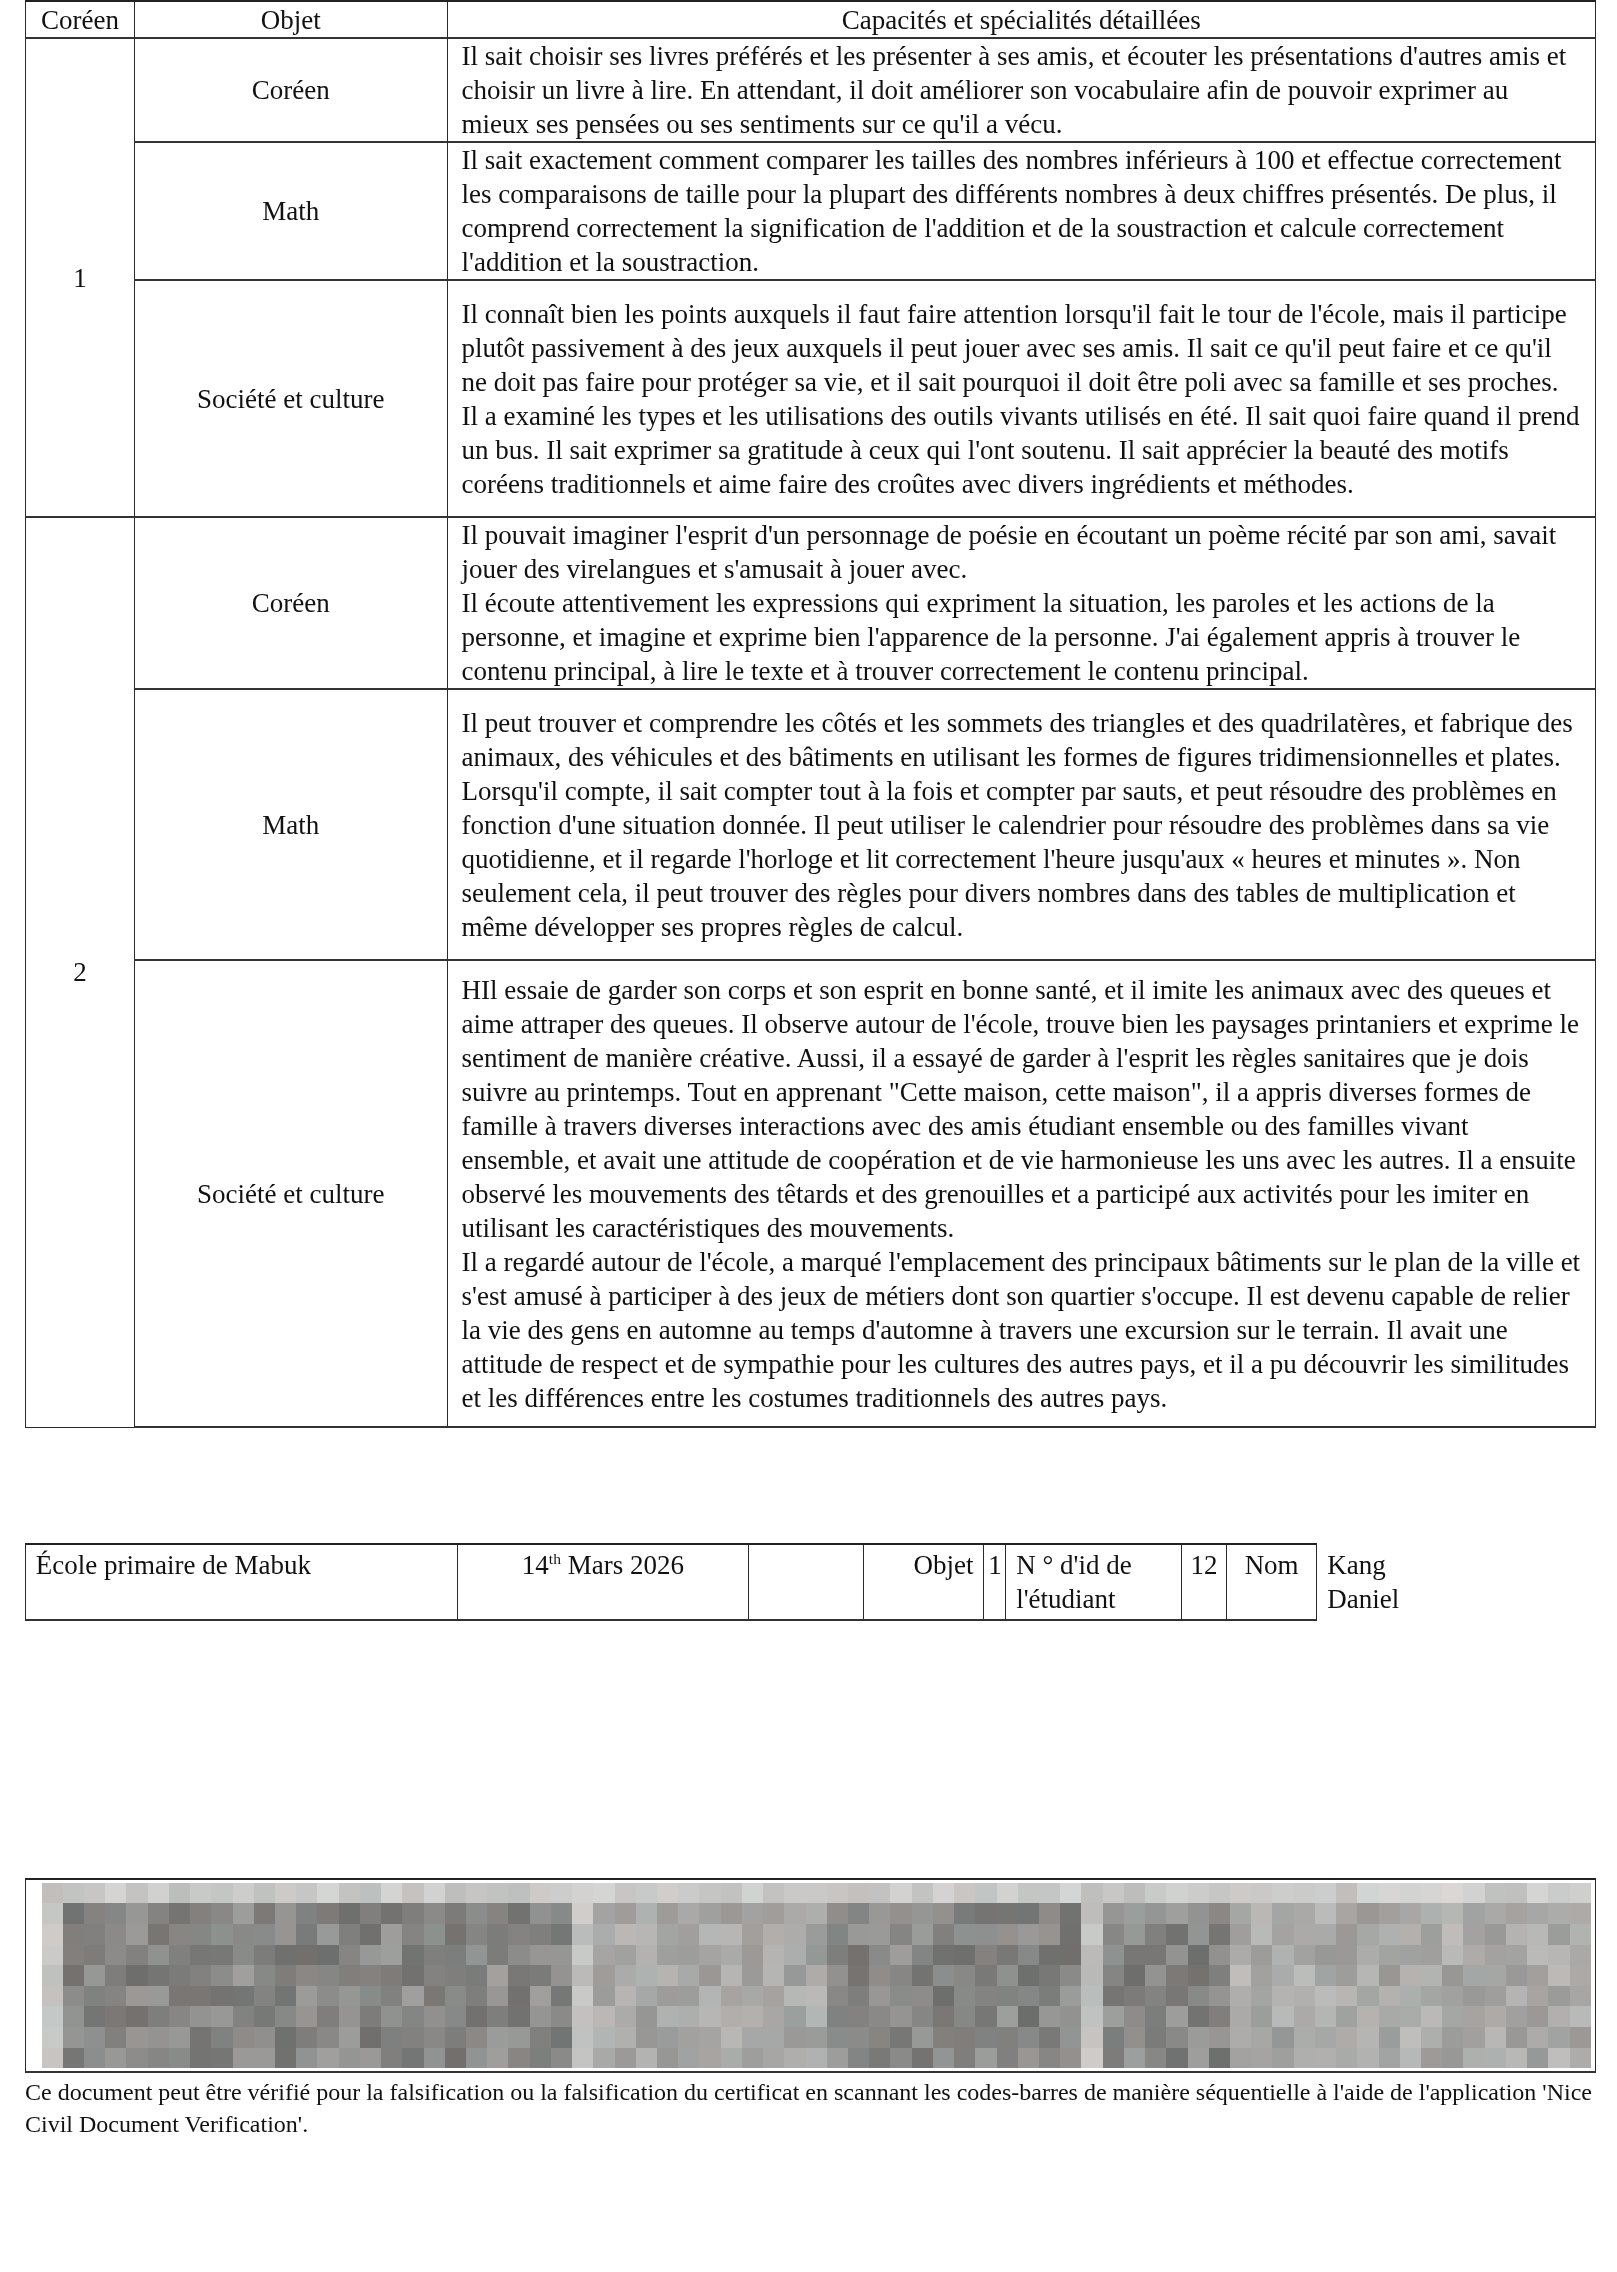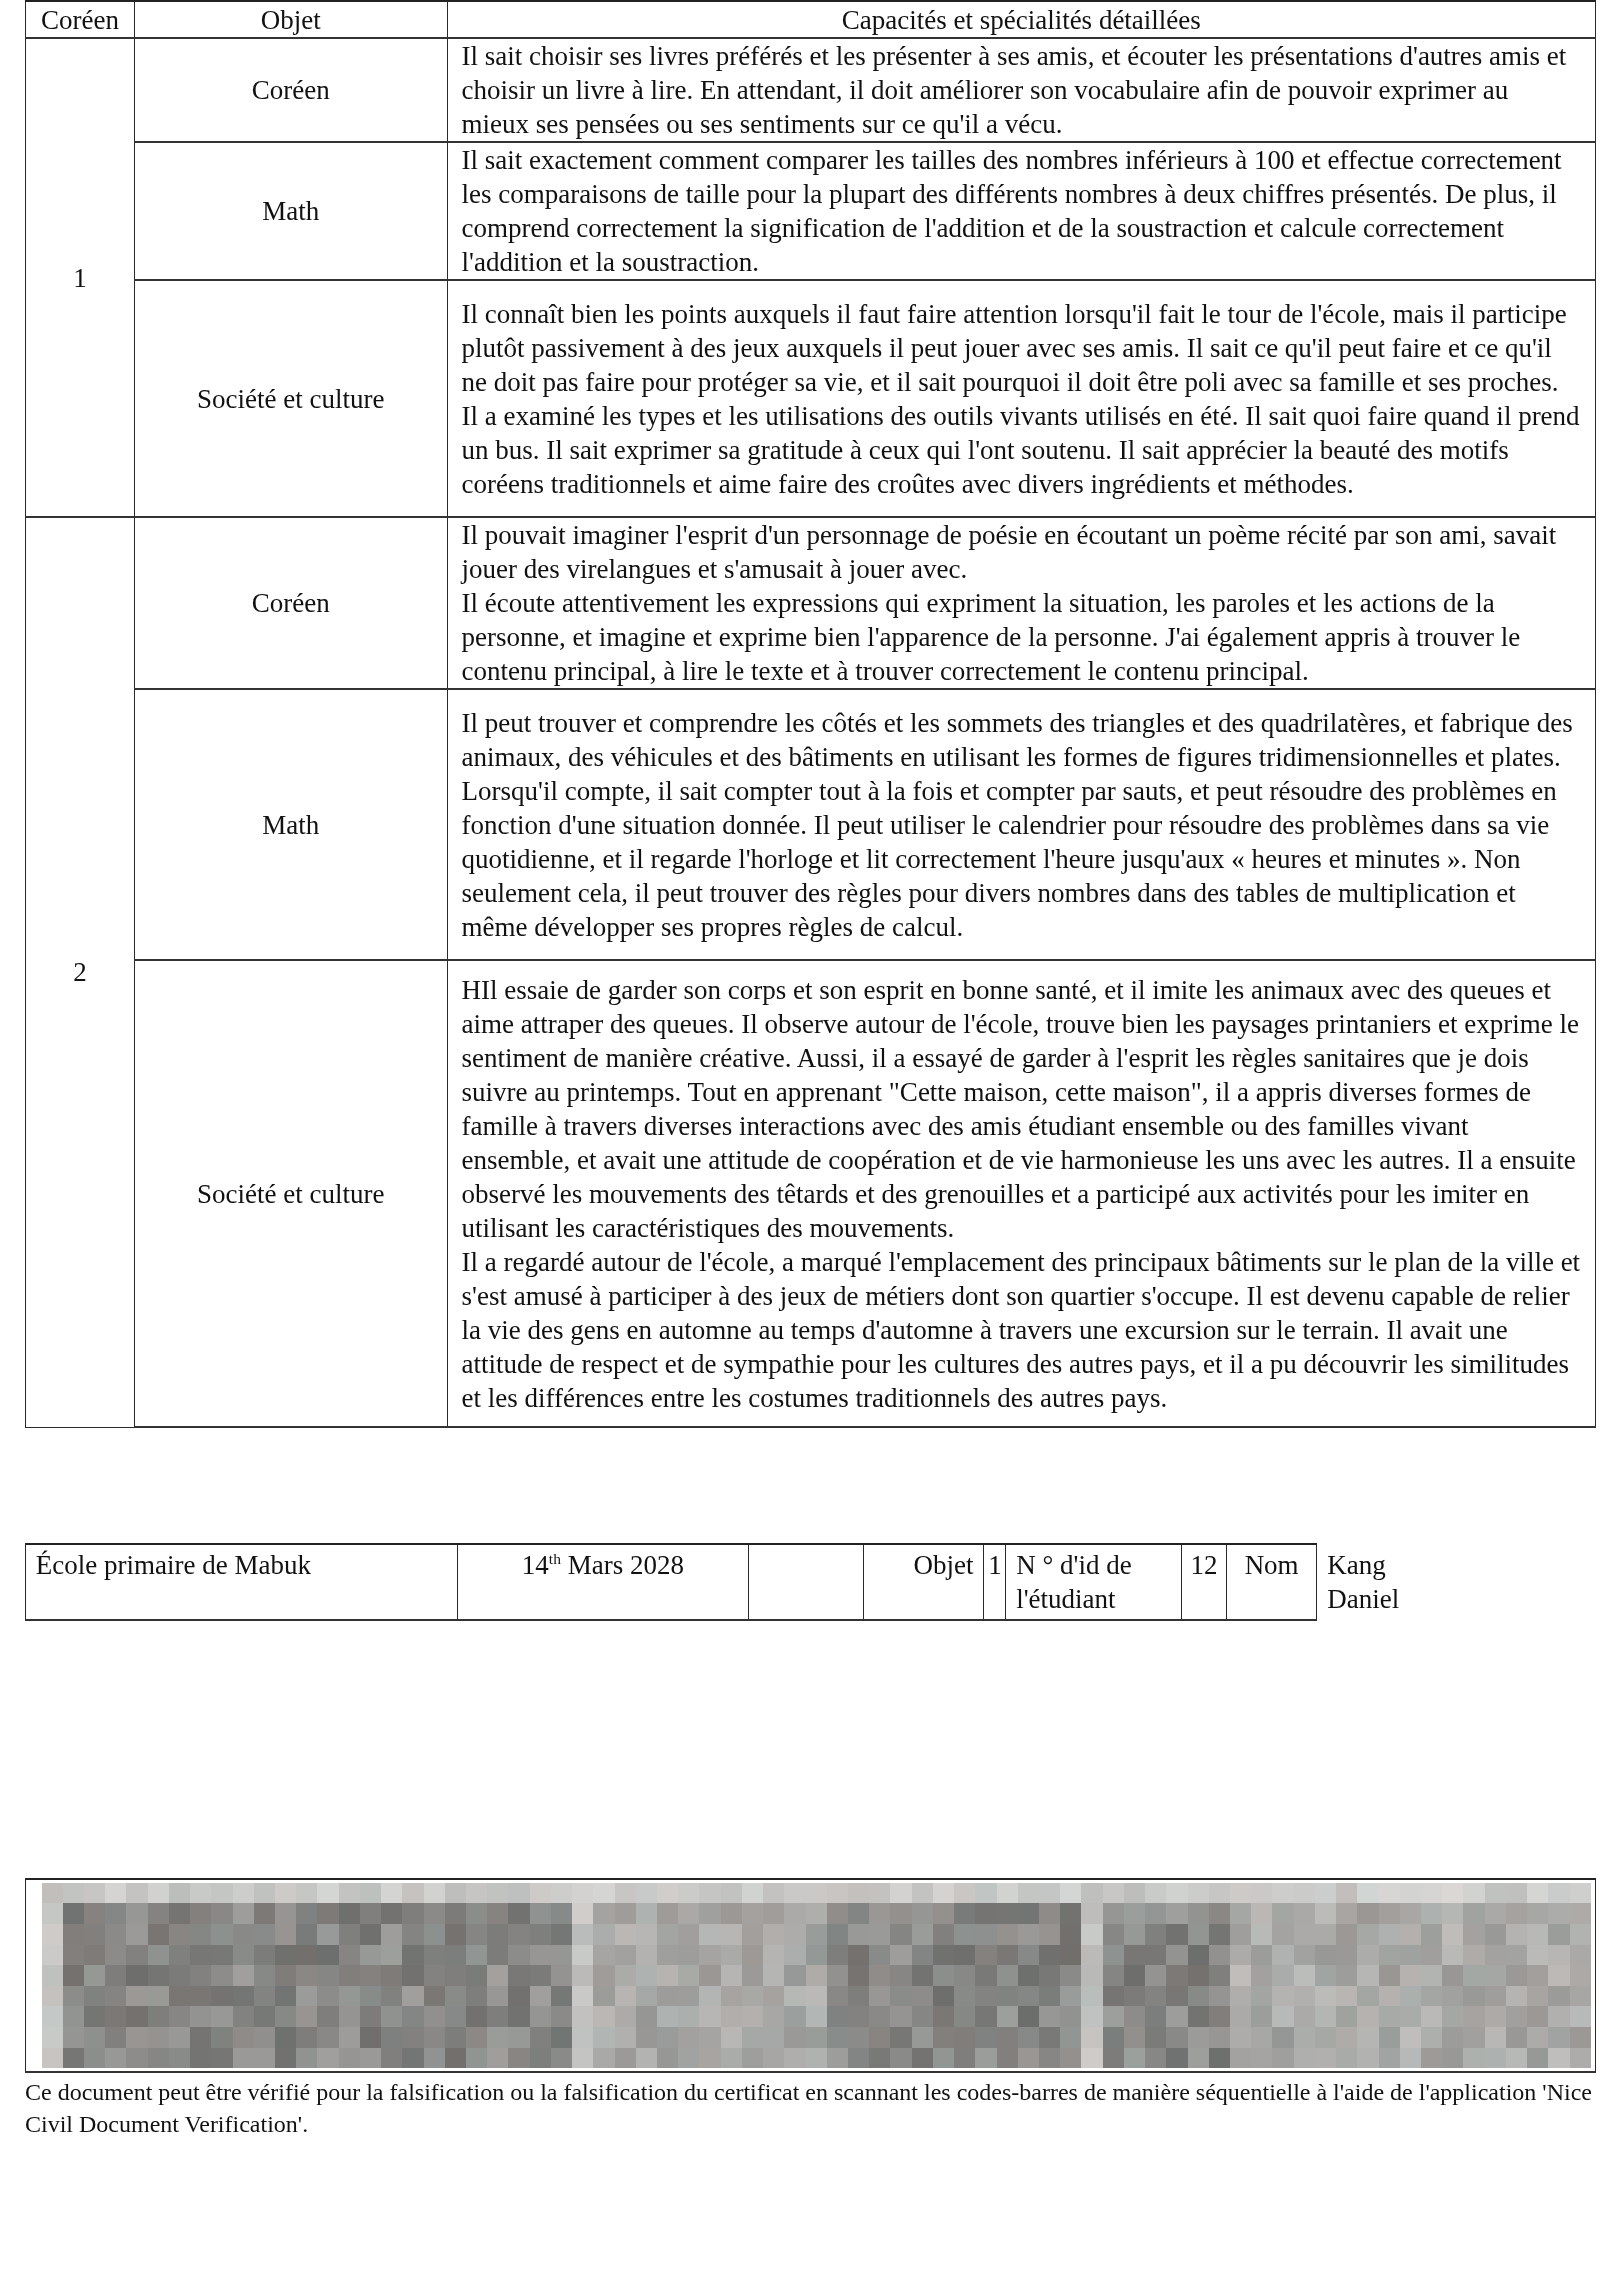--- a/index.html
+++ b/index.html
@@ -117,21 +117,21 @@
         <p>Il a regardé autour de l'école, a marqué l'emplacement des principaux bâtiments sur le plan de la ville et s'est amusé à participer à des jeux de métiers dont son quartier s'occupe. Il est devenu capable de relier la vie des gens en automne au temps d'automne à travers une excursion sur le terrain. Il avait une attitude de respect et de sympathie pour les cultures des autres pays, et il a pu découvrir les similitudes et les différences entre les costumes traditionnels des autres pays.</p>
       </td>
     </tr>
   </tbody>
 </table>
 
 <table class="info-table">
   <tbody>
       <tr>
     <td class="c-school">École primaire de Mabuk</td>
-    <td class="c-date"><span>14</span><sup>th</sup><span> Mars 2028</span></td>
+    <td class="c-date"><span>14</span><sup>th</sup><span> Mars 2026</span></td>
     <td class="c-empty"></td>
     <td class="c-classlabel">Objet</td>
     <td class="c-classval">1</td>
     <td class="c-idlabel">N ° d'id de l'étudiant</td>
     <td class="c-idval">12</td>
     <td class="c-namelabel">Nom</td>
     <td class="c-nameval">Kang Daniel</td>
   </tr>
 </tbody>
   </table>

